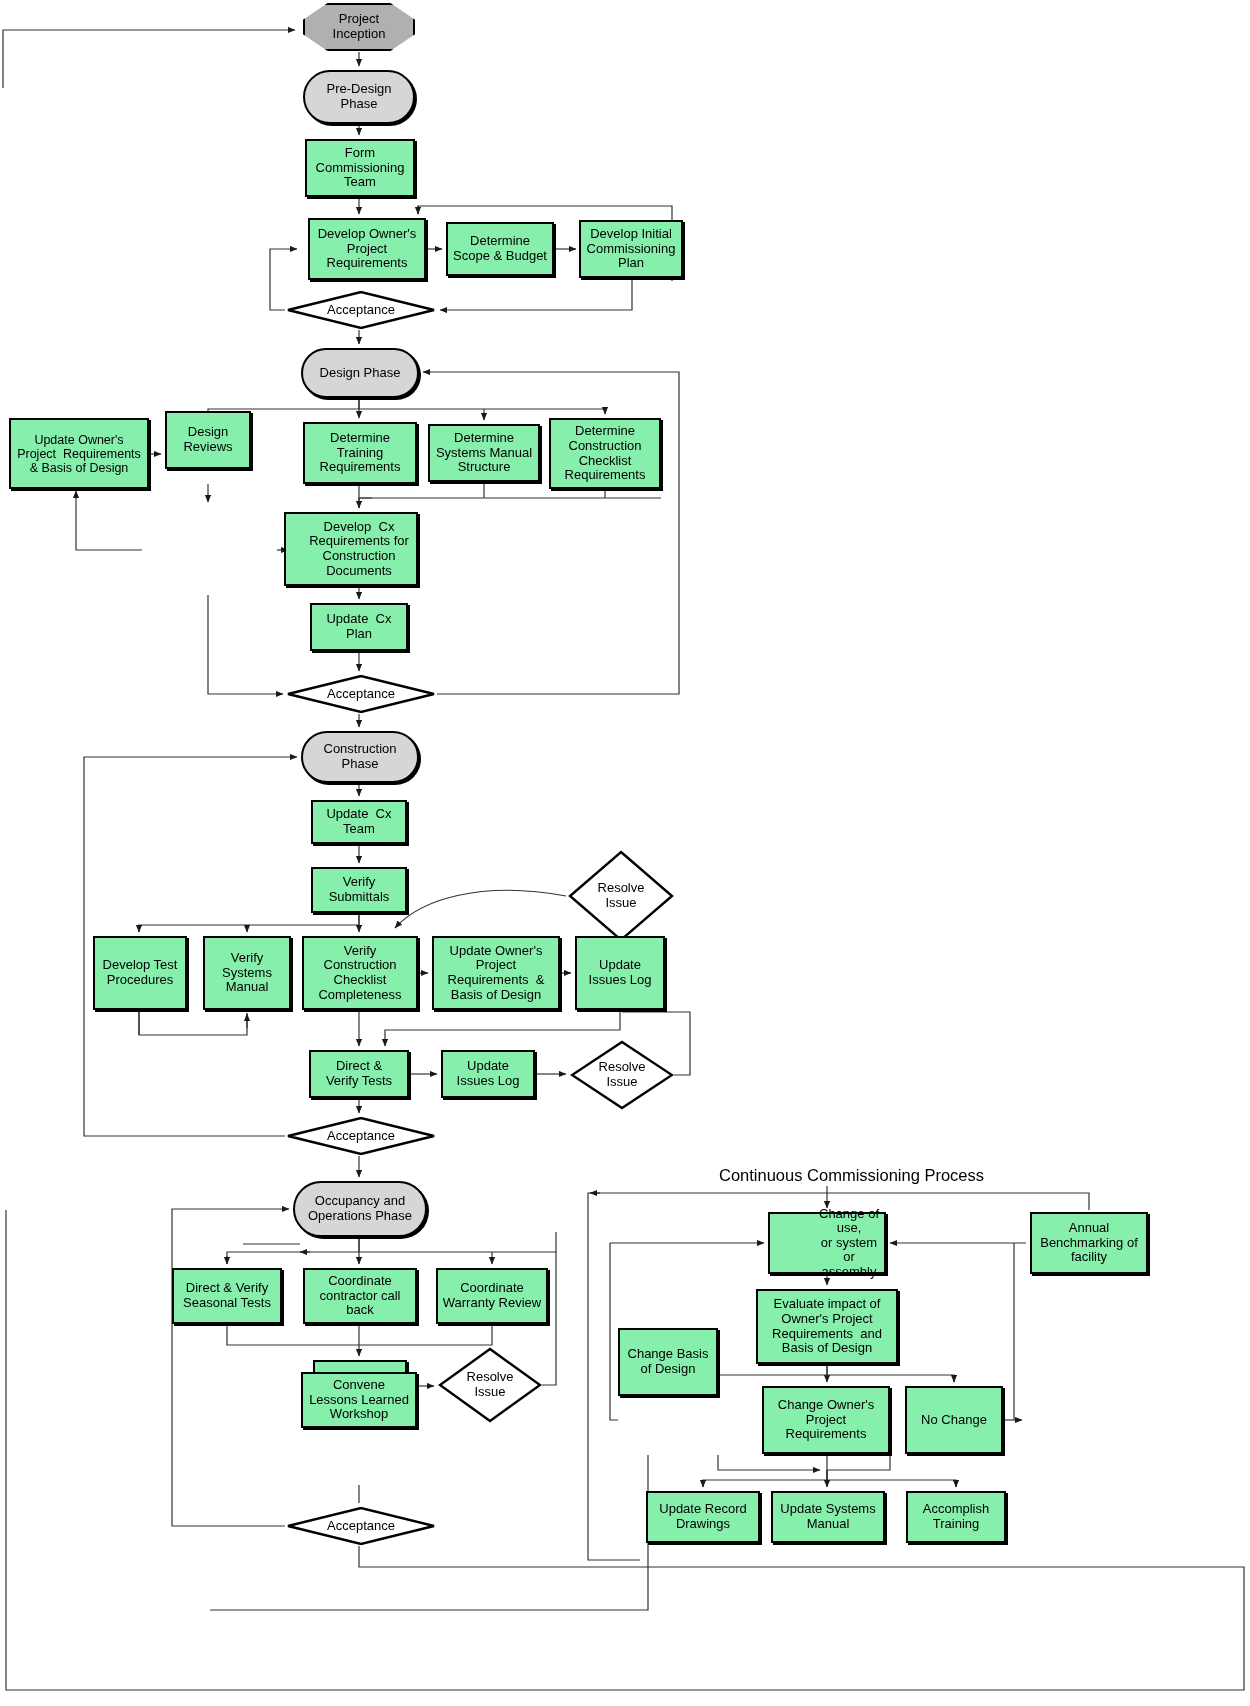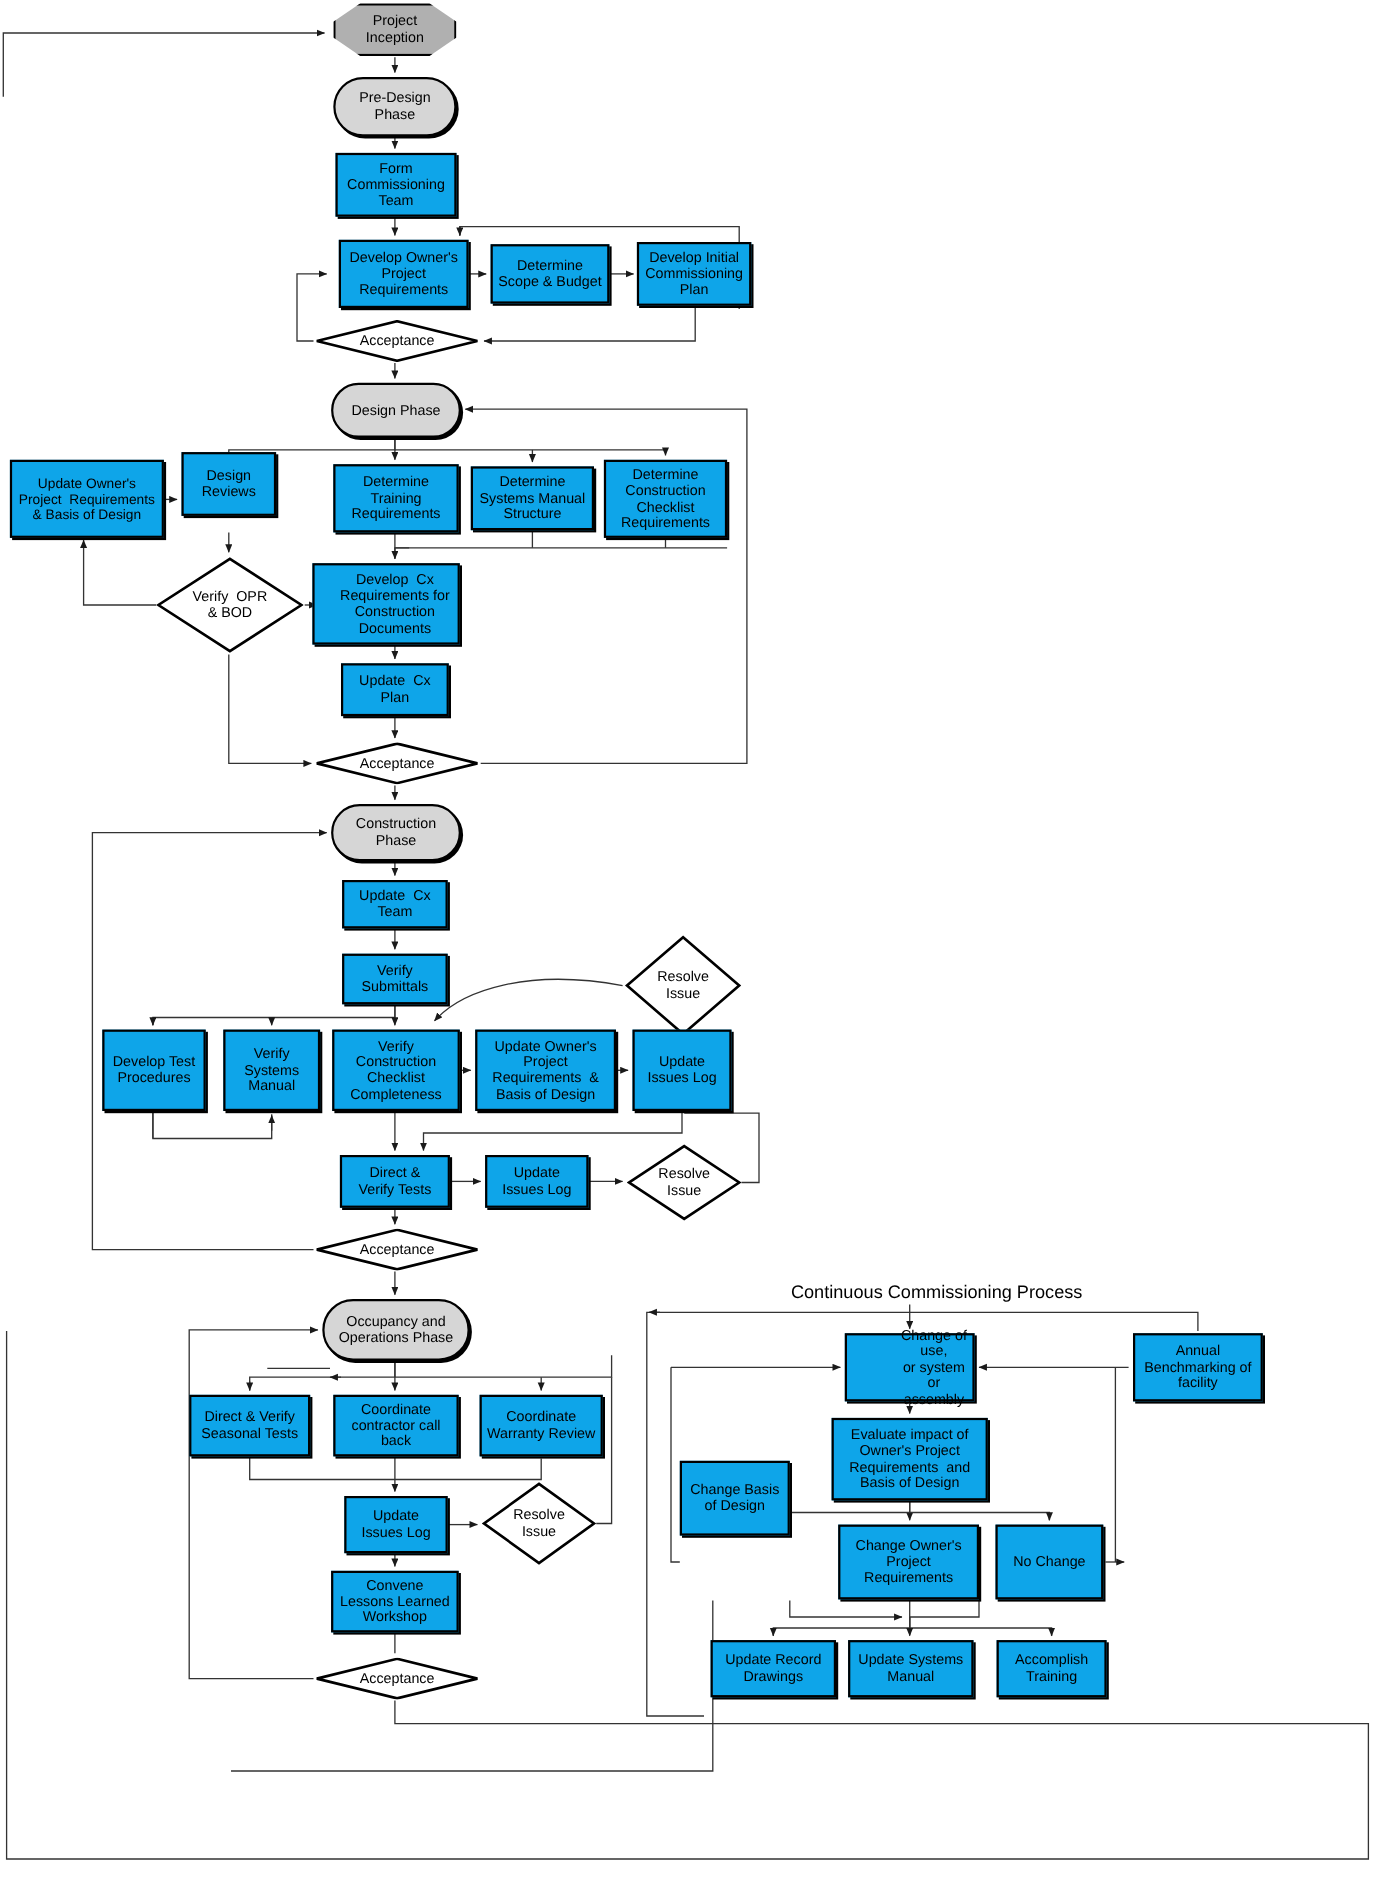--- a/index.html
+++ b/index.html
@@ -1,20 +1,20 @@
 <!DOCTYPE html>
 <html><head>
 <meta charset="utf-8">
 <style>
   html,body{margin:0;padding:0;background:#ffffff;}
   body{width:1250px;height:1706px;font-family:"Liberation Sans",sans-serif;color:#000;}
   #stage{position:relative;width:1250px;height:1706px;overflow:hidden;background:#fff;}
   #edges{position:absolute;left:0;top:0;width:1250px;height:1706px;}
   .node{position:absolute;box-sizing:border-box;display:flex;align-items:center;justify-content:center;text-align:center;line-height:1.12;}
-  .proc{border:2px solid #000;background:#0ea5e9;box-shadow:2px 2px 0 #000;}
+  .proc{border:2px solid #000;background:#86efac;box-shadow:2px 2px 0 #000;}
   .term{border:2px solid #000;background:#d6d6d6;border-radius:34px;box-shadow:2px 2px 0 #000;}
   .oct{background:#b0b0b0;border:2px solid #000;
        clip-path:polygon(22% 0,78% 0,100% 35%,100% 65%,78% 100%,22% 100%,0 65%,0 35%);}
   .octwrap{position:absolute;box-sizing:border-box;}
   .dia{position:absolute;}
   .dia .lbl{position:absolute;left:0;top:0;width:100%;height:100%;display:flex;align-items:center;justify-content:center;text-align:center;line-height:1.12;}
   .t{font-size:12.5px;}
   .t13{font-size:13px;}
   .title{position:absolute;font-size:16.5px;white-space:nowrap;}
 </style>
@@ -235,28 +235,20 @@
     </div>
 
   <div class="node proc t13" style="left:428px;top:424px;width:112px;height:58px;">
     <span>Determine<br>Systems Manual<br>Structure</span>
     </div>
 
   <div class="node proc t13" style="left:549px;top:418px;width:112px;height:71px;">
     <span>Determine<br>Construction<br>Checklist<br>Requirements</span>
     </div>
 
-  <div class="dia" style="left:142px;top:506px;width:134px;height:88px;">
-    <svg width="134" height="88" viewBox="0 0 134 88">
-        <polygon points="67,2 132,44 67,86 2,44" fill="#fff" stroke="#000" stroke-width="2.4"></polygon>
-      </svg>
-    <div class="lbl t13">
-        <span>Verify&nbsp; OPR<br>&amp; BOD</span>
-      </div>
-  </div>
 
   <div class="node proc t13" style="left:284px;top:512px;width:134px;height:74px;padding-left:16px;">
     <span>Develop&nbsp; Cx<br>Requirements for<br>Construction<br>Documents</span>
     </div>
 
   <div class="node proc t13" style="left:310px;top:603px;width:98px;height:48px;">
     <span>Update&nbsp; Cx<br>Plan</span>
     </div>
 
   <div class="dia" style="left:287px;top:675px;width:148px;height:38px;">
@@ -357,21 +349,21 @@
 
   <div class="dia" style="left:438px;top:1347px;width:104px;height:76px;">
     <svg width="104" height="76" viewBox="0 0 104 76">
         <polygon points="52,2 102,38 52,74 2,38" fill="#fff" stroke="#000" stroke-width="2.4"></polygon>
       </svg>
     <div class="lbl t13">
         <span>Resolve<br>Issue</span>
       </div>
   </div>
 
-  <div class="node proc t13" style="left:301px;top:1428px;width:116px;height:56px;">
+  <div class="node proc t13" style="left:301px;top:1372px;width:116px;height:56px;">
     <span>Convene<br>Lessons Learned<br>Workshop</span>
     </div>
 
   <div class="dia" style="left:287px;top:1507px;width:148px;height:38px;">
     <svg width="148" height="38" viewBox="0 0 148 38">
         <polygon points="74,1 147,19 74,37 1,19" fill="#fff" stroke="#000" stroke-width="2.4"></polygon>
       </svg>
     <div class="lbl t13">
         <span>Acceptance</span>
       </div>

